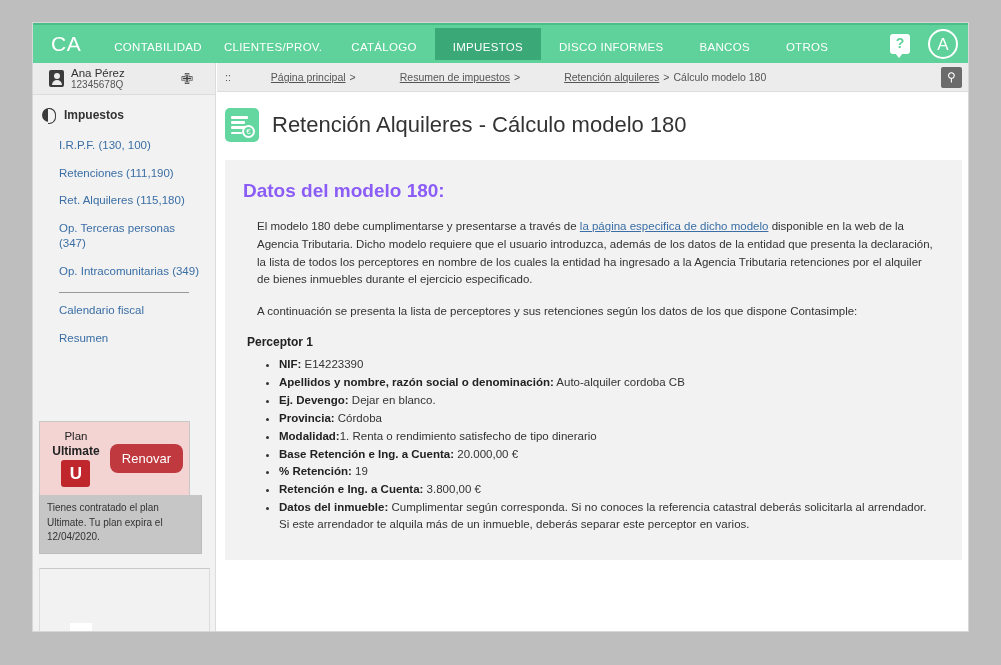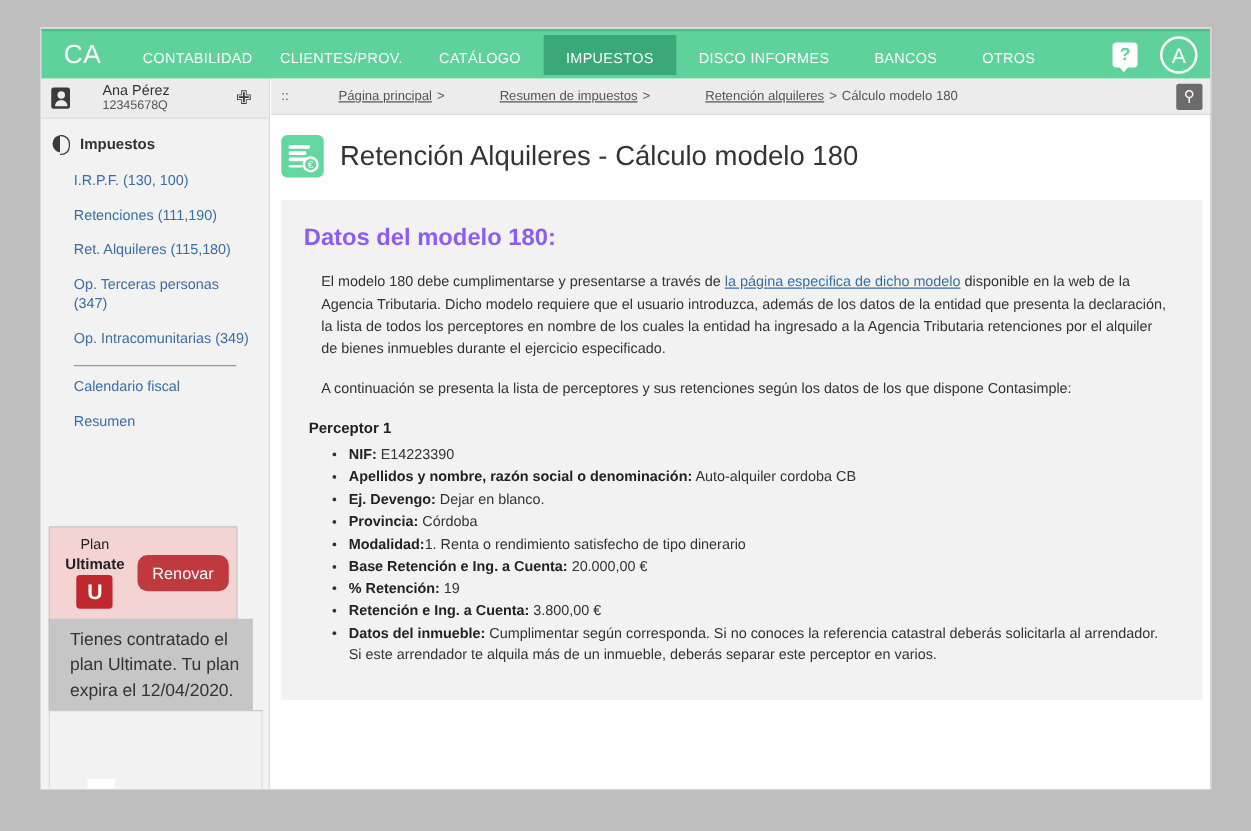--- a/index.html
+++ b/index.html
@@ -80,22 +80,21 @@
     position: absolute; left: 0; top: 40px;
     width: 183px; height: 570px;
     background: #f2f2f2;
     border-right: 1px solid #dcdcdc;
   }
   .userbar {
     height: 32px;
     background: #ececec;
     border-bottom: 1px solid #dcdcdc;
     display: flex; align-items: center;
-    padding: 0 8px;
-    gap: 19px;
+    padding: 0 16px;
   }
   .user-icon {
     width: 15px; height: 17px;
     background: #3b3b3b;
     border-radius: 2px;
     position: relative;
     flex: 0 0 auto;
   }
   .user-icon:before {
     content:""; position:absolute; left:4.5px; top:3px;
@@ -182,22 +181,22 @@
     margin-left: 4px;
     cursor: pointer;
     font-family: "Liberation Sans", sans-serif;
   }
   .plannote {
     position: absolute; left: 6px; top: 432px;
     width: 163px;
     background: #c6c6c6;
     border: 1px solid #bdbdbd;
     border-top: none;
-    padding: 6px 7px 8px 16px;
-    font-size: 14px; color: #333; line-height: 1.45;
+    padding: 6px 7px 8px 7px;
+    font-size: 10px; color: #333; line-height: 1.45;
   }
   .supportbox {
     position: absolute; left: 6px; top: 505px;
     width: 171px; height: 90px;
     background: #f2f2f2;
     border: 1px solid #dcdcdc;
     border-top: 1px solid #c9c9c9;
   }
   .support-row {
     position: absolute; left: 10px; top: 62px;

